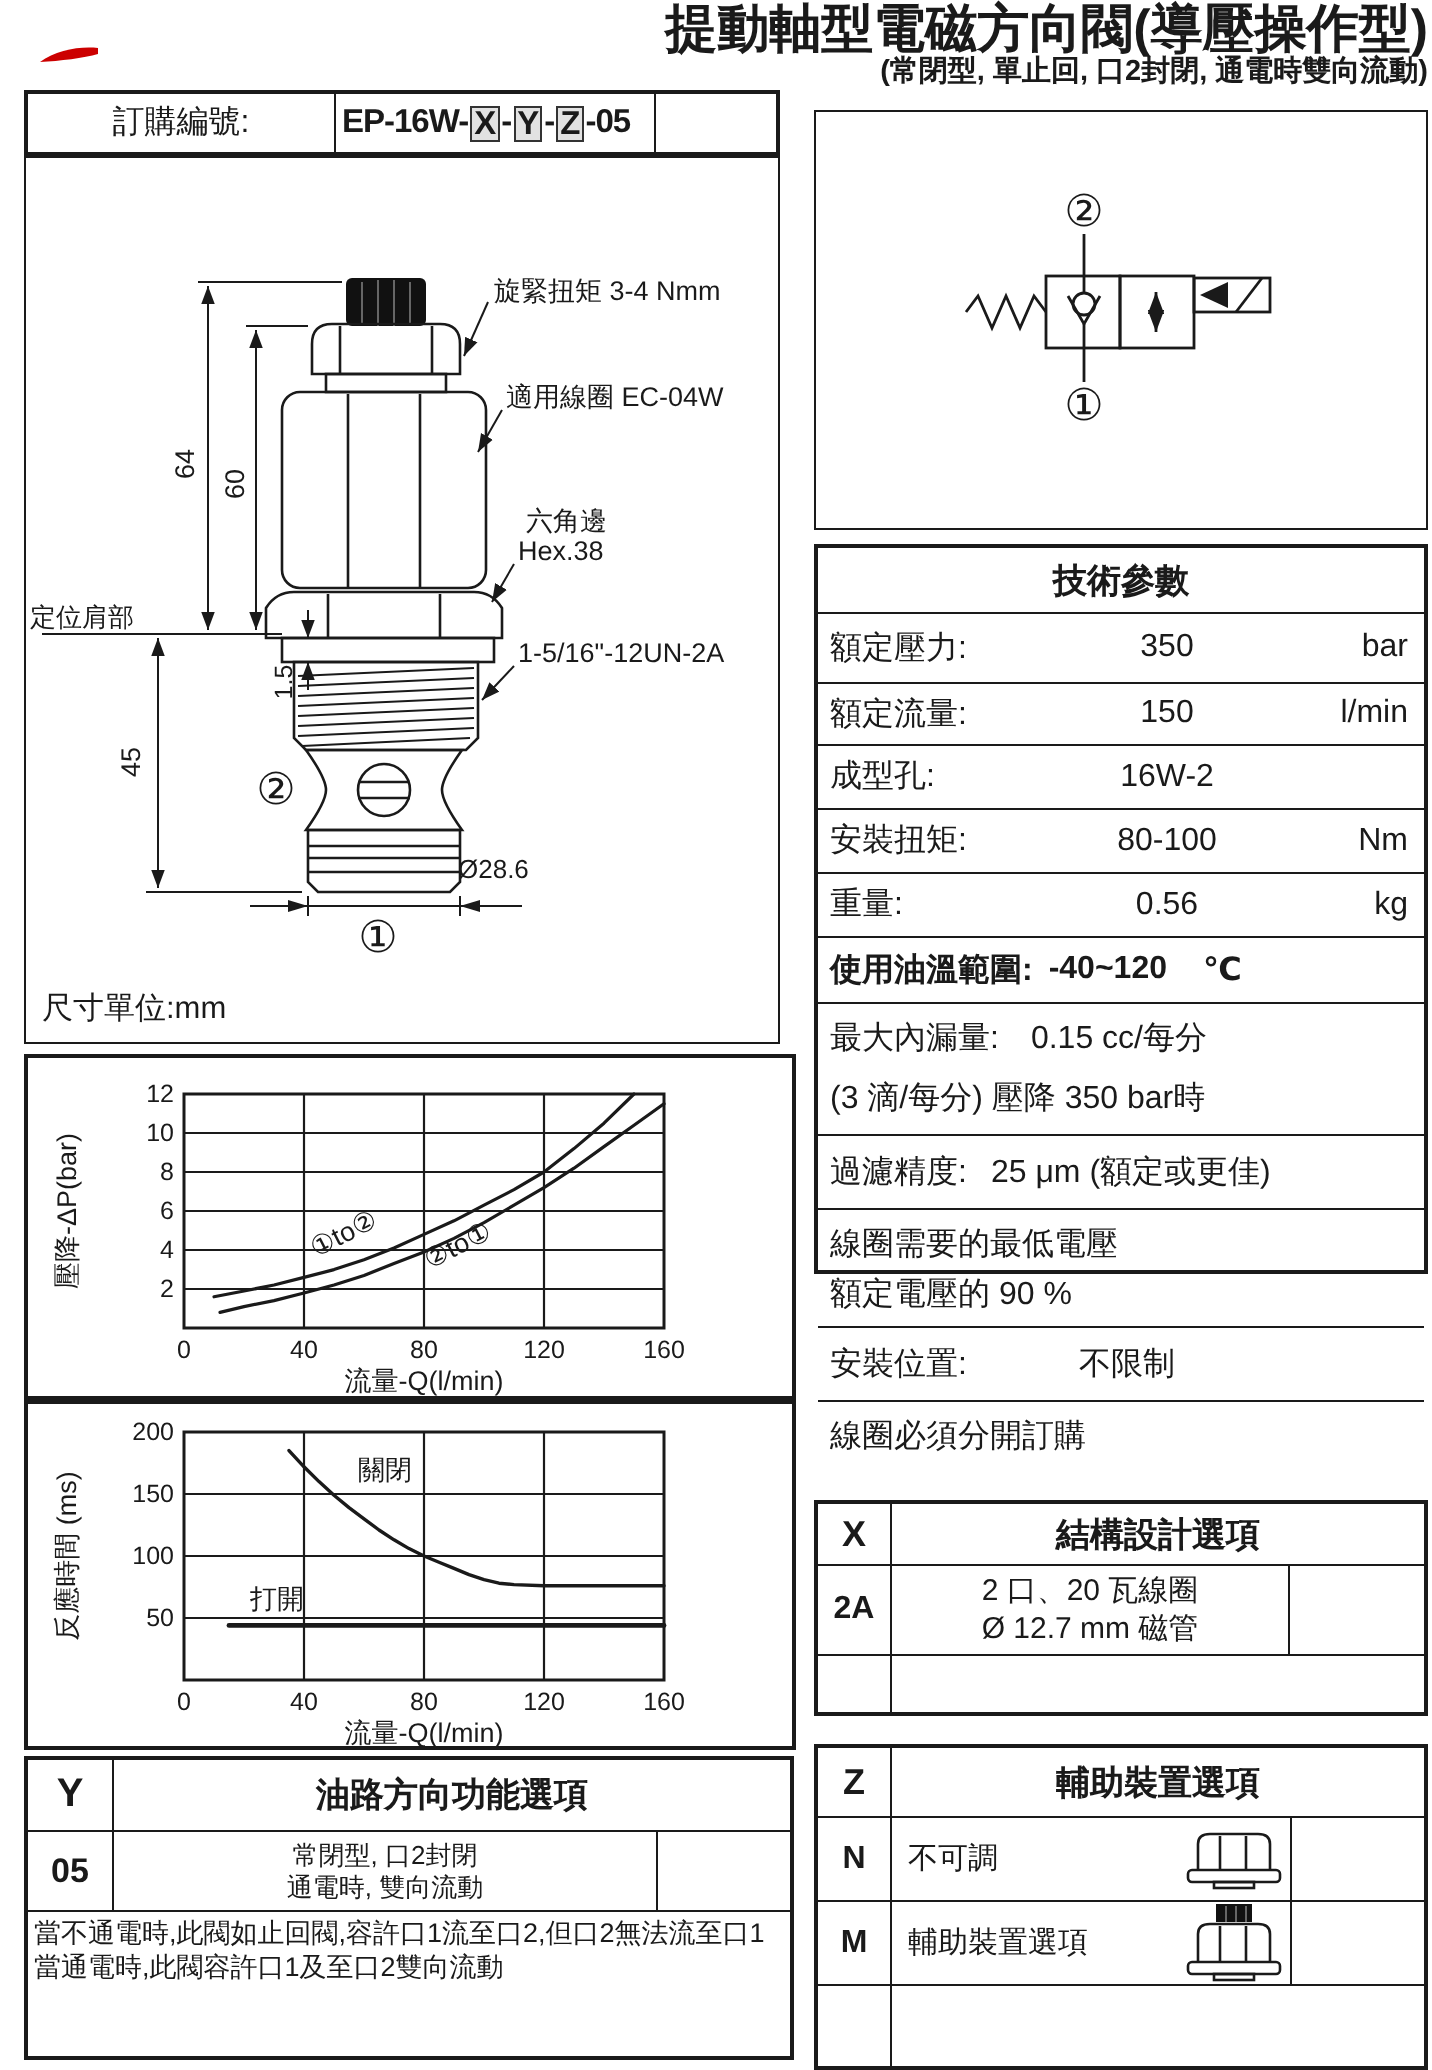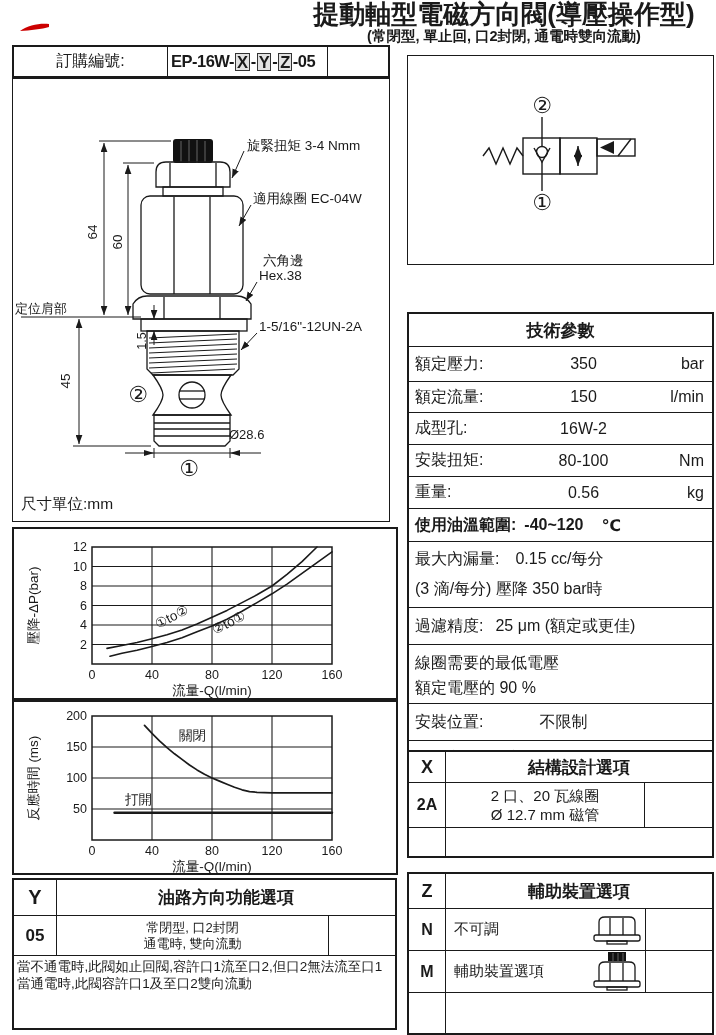--- a/index.html
+++ b/index.html
@@ -5,21 +5,21 @@
   html,body{margin:0;padding:0;}
   body{
     width:716px;height:1035px;position:relative;background:#ffffff;overflow:hidden;
     font-family:"Liberation Sans","DejaVu Sans",sans-serif;color:#1a1a1a;
   }
   .abs{position:absolute;}
   .box{position:absolute;border:2px solid #1a1a1a;box-sizing:border-box;background:#fff;}
   .box-thin{border-width:1.5px;}
 
   
-  .title-wrap{position:absolute;top:0;right:2px;width:420px;text-align:center;}
+  .title-wrap{position:absolute;top:0;right:2px;width:420px;text-align:right;}
   .title-main{font-size:26px;font-weight:bold;line-height:28px;letter-spacing:0px;}
   .title-sub{font-size:14.5px;font-weight:bold;line-height:17px;}
 
   
   .order-box{left:12px;top:45px;width:378px;height:33px;display:flex;align-items:stretch;}
   .order-label{width:153px;display:flex;align-items:center;justify-content:center;font-size:16px;}
   .order-code{width:156px;border-left:1.5px solid #1a1a1a;border-right:1.5px solid #1a1a1a;
     display:flex;align-items:center;padding-left:3px;font-weight:bold;font-size:16.5px;letter-spacing:-0.5px;}
   .opt-box{display:inline-block;border:1.5px solid #333;background:#e2e2e2;padding:0 1px;line-height:16px;margin:0 1px;}
 
@@ -259,21 +259,21 @@
 
       <rect x="189" y="83" width="38" height="17"></rect>
       <path d="M206,85 L206,98 L192,91.5 Z" fill="#1a1a1a" stroke="none"></path>
       <line x1="210" y1="100" x2="223" y2="83"></line>
 
       <polyline points="75,100 81,92 88,108 95,92 102,108 109,92 115,100"></polyline>
     </g>
   </svg>
 </div>
 
-<div class="box" style="left:407px;top:272px;width:307px;height:465px;margin-top:40px;">
+<div class="box" style="left:407px;top:272px;width:307px;height:365px;">
   <div class="trow thead" style="height:33px;">技術參數</div>
   <div class="trow grid3" style="height:35px;">
     <span class="tl">額定壓力:</span>
     <span class="tv">350</span>
     <span class="tu">bar</span>
   </div>
   <div class="trow grid3" style="height:31px;">
     <span class="tl">額定流量:</span>
     <span class="tv">150</span>
     <span class="tu">l/min</span>

